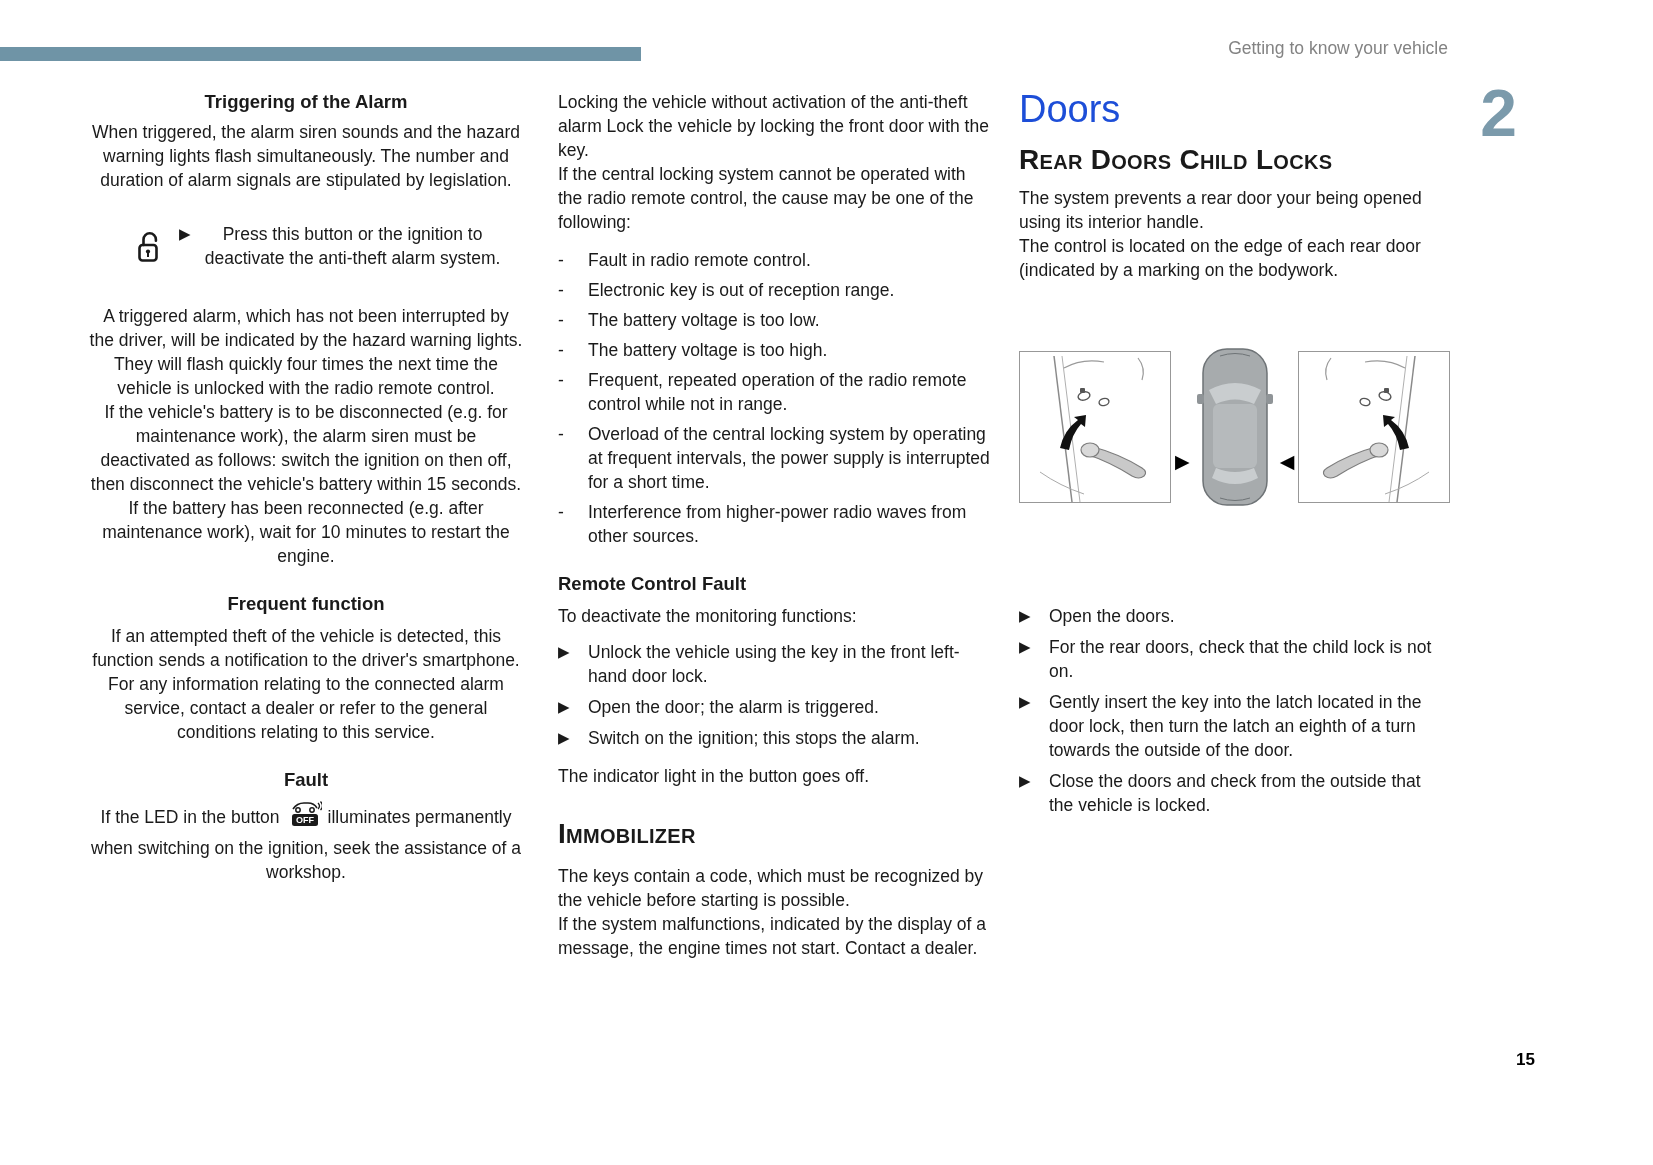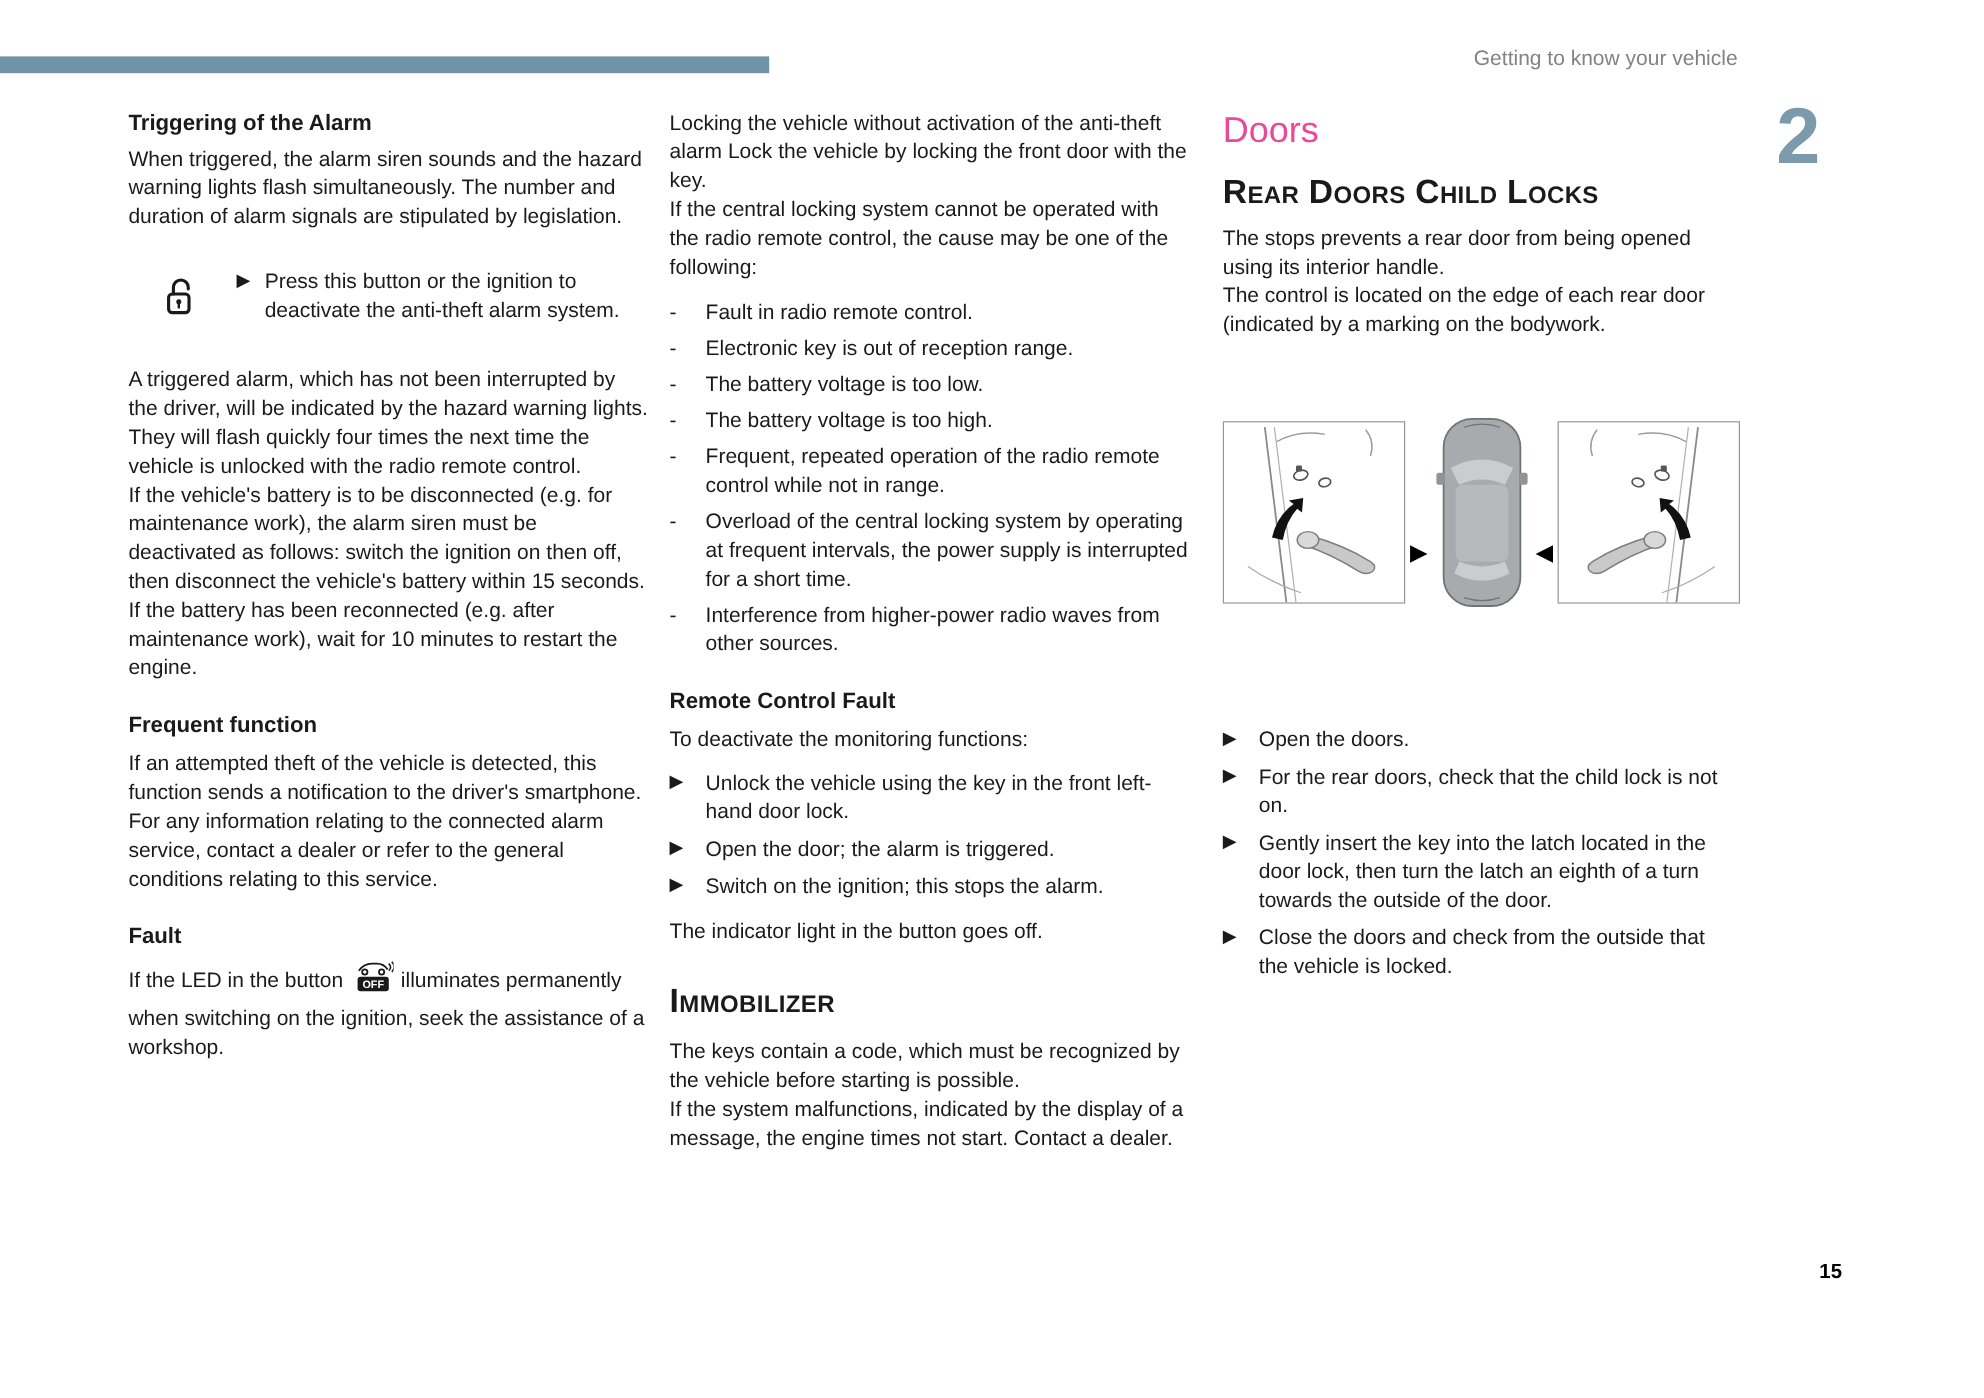--- a/index.html
+++ b/index.html
@@ -7,21 +7,21 @@
   body {
     width:1653px; height:1165px; position:relative; overflow:hidden;
     font-family:"Liberation Sans", sans-serif; color:#1a1a1a;
   }
   .topbar { position:absolute; left:0; top:47px; width:641px; height:14px; background:#6f94a6; }
   .running-head { position:absolute; top:38px; right:205px; font-size:17.5px; color:#838383;margin-left:16px; }
   .chapter-num { position:absolute; top:80px; right:136px; font-size:66px; font-weight:bold; line-height:1; color:#7b9aab; }
   .page-num { position:absolute; top:1050px; right:118px; font-size:17px; font-weight:bold; color:#000000; }
 
   .col { position:absolute; top:90px; font-size:17.5px; line-height:24px; }
-  .col-left  { left:107px;  width:434px; }
+  .col-left  { left:89px;  width:434px;text-align:center; }
   .col-mid   { left:558px; width:432px; }
   .col-right { left:1019px; width:430px; }
 
   .subhead { font-size:18.5px; font-weight:bold; margin:24px 0 8px 0; }
   .subhead.first { margin-top:0; margin-bottom:6px; }
   .para { margin:0; }
   .para + .para { margin-top:0; }
 
   
   .icon-note { display:flex; align-items:flex-start; margin:30px 0 34px 0; }
@@ -37,21 +37,21 @@
 
   
   .step-list { margin:12px 0 0 0; }
   .step-item { display:flex; margin-bottom:7px; }
   .step-item .bullet { flex:0 0 30px; font-size:15px; line-height:24px; }
   .step-item .txt { flex:1; }
 
   .smallcaps-head { font-variant:small-caps; font-weight:bold; font-size:28px; line-height:32px; letter-spacing:0.3px; }
   .h-immobilizer { margin:30px 0 14px 0; }
   .h-childlocks { margin:16px 0 10px 0; }
-  .h-doors { font-size:30px; line-height:38px; color:#ec4899; font-weight:400; margin-bottom:16px; }
+  .h-doors { font-size:38px; line-height:38px; color:#1d4ed8; font-weight:400; margin-bottom:16px; }
 
   
   .inline-icon { display:inline-block; vertical-align:middle; margin:0 6px; position:relative; top:-2px; }
 
   
   .figure { display:flex; align-items:center; margin:64px 0 96px 0; height:162px; }
   .frame { width:152px; height:152px; border:1px solid #989898; background:#fff; flex:0 0 auto; }
   .frame svg { width:100%; height:100%; }
   .frame.mirrored svg { transform:scaleX(-1); }
   .tri { flex:0 0 auto; font-size:19px; color:#000; align-self:flex-end; margin:0 4px 34px 4px; }
@@ -158,21 +158,21 @@
   <p class="para" style="margin-top:14px;">The indicator light in the button goes off.</p>
 
   <div class="smallcaps-head h-immobilizer">Immobilizer</div>
   <p class="para">The keys contain a code, which must be recognized by the vehicle before starting is possible.</p>
   <p class="para">If the system malfunctions, indicated by the display of a message, the engine times not start. Contact a dealer.</p>
 </div>
 
 <div class="col col-right">
   <div class="h-doors">Doors</div>
   <div class="smallcaps-head h-childlocks">Rear Doors Child Locks</div>
-  <p class="para">The stops prevents a rear door from being opened using its interior handle.</p>
+  <p class="para">The system prevents a rear door your being opened using its interior handle.</p>
   <p class="para">The control is located on the edge of each rear door (indicated by a marking on the bodywork.</p>
 
   <div class="figure">
     <div class="frame">
       <svg viewBox="0 0 150 150">
         <path d="M34 4 L52 150" stroke="#8a8a8a" stroke-width="1.5" fill="none"></path>
         <path d="M42 4 L60 150" stroke="#b0b0b0" stroke-width="1" fill="none"></path>
         <path d="M44 16 q18 -10 40 -6" stroke="#9a9a9a" stroke-width="1.2" fill="none"></path>
         <path d="M118 6 q8 10 4 22" stroke="#9a9a9a" stroke-width="1.2" fill="none"></path>
         <ellipse cx="64" cy="44" rx="6" ry="4" fill="none" stroke="#555" stroke-width="1.4" transform="rotate(-15 64 44)"></ellipse>

